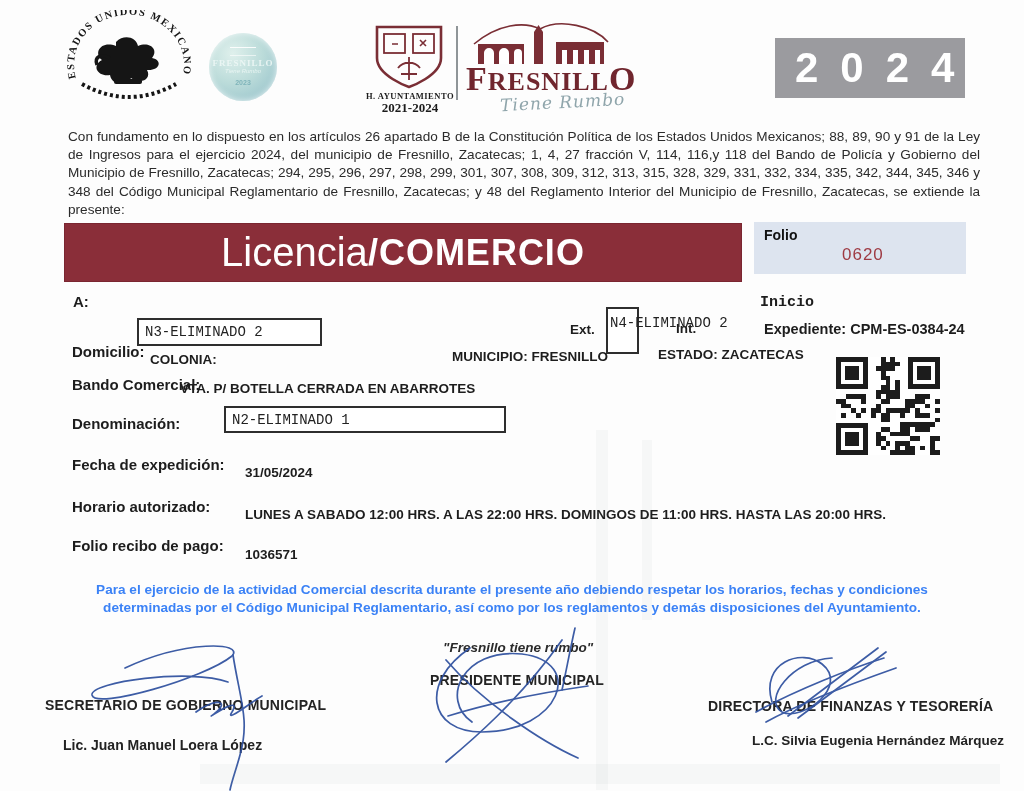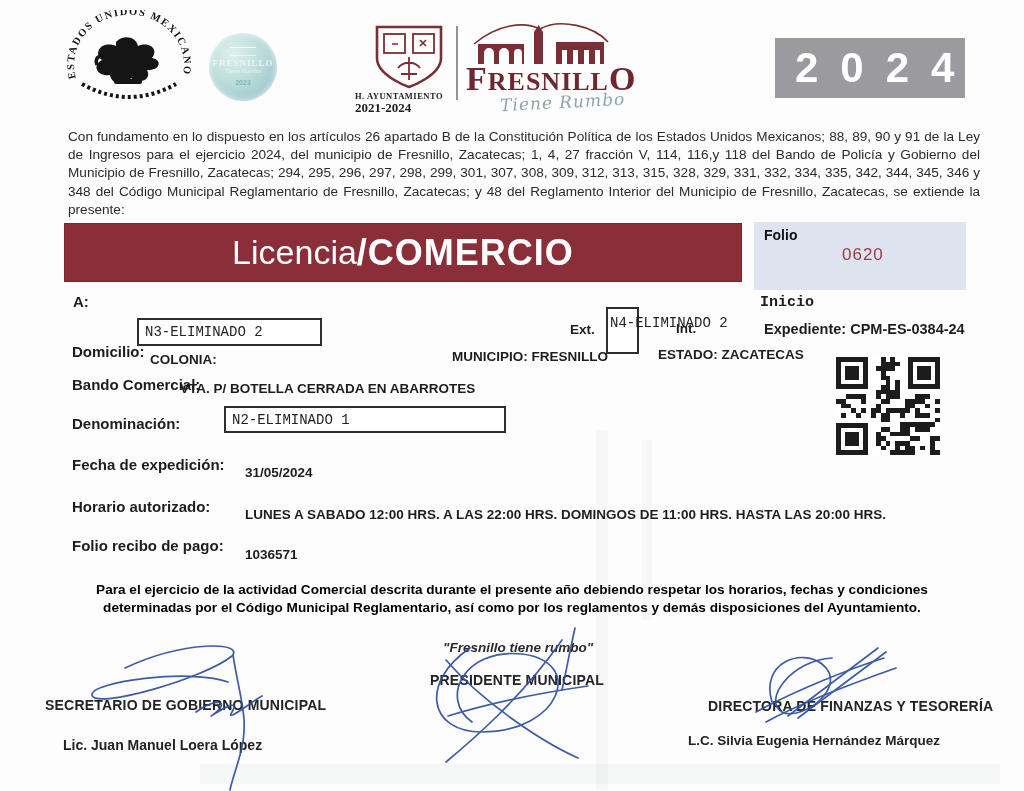--- a/index.html
+++ b/index.html
@@ -14,50 +14,50 @@
     width:68px;height:68px;border-radius:50%;
     background:radial-gradient(circle at 35% 30%,#dff0ec 0%,#bcdcda 45%,#a3cbd0 75%,#97c2c8 100%);
     box-shadow:inset 0 0 6px rgba(255,255,255,.8);
     display:flex;flex-direction:column;align-items:center;justify-content:center;
     color:#eef8f6;text-align:center;line-height:1.15;
   }
   .holo-seal .hs1{font-size:9px;font-weight:bold;letter-spacing:1px;opacity:.9;font-family:"Liberation Serif",serif;}
   .holo-seal .hs2{font-size:6px;font-style:italic;opacity:.85;}
   .holo-seal .hs3{font-size:7px;color:#7fb4ba;margin-top:4px;font-weight:bold;}
   .holo-bar{width:26px;height:7px;border-top:1px solid rgba(255,255,255,.9);border-bottom:1px solid rgba(255,255,255,.6);margin-bottom:2px;}
-  .crest-caption{font-family:"Liberation Serif",serif;color:#1c1c1c;text-align:left;line-height:1.05;}
+  .crest-caption{font-family:"Liberation Serif",serif;color:#1c1c1c;text-align:center;line-height:1.05;}
   .crest-caption .c1{font-size:8.5px;font-weight:bold;letter-spacing:.5px;}
   .crest-caption .c2{font-size:13px;font-weight:bold;}
   .divider-v{width:2px;background:#8f9598;}
   .wordmark{font-family:"Liberation Serif",serif;color:#70262e;font-weight:bold;letter-spacing:1px;line-height:1;}
   .wordmark .big{font-size:34px;}
   .wordmark .mid{font-size:26px;}
   .tagline{font-family:"DejaVu Serif",serif;font-style:italic;color:#8fa5ab;font-size:17px;transform:rotate(-3deg);letter-spacing:1px;}
   .year-badge{
     background:#9b9b9f;color:#fff;font-weight:bold;
     font-size:42px;letter-spacing:22px;text-align:center;
     padding:6px 0 6px 20px;width:170px;
   }
   
   .legal{font-size:13.6px;line-height:1.34;text-align:justify;color:#2b2b2b;}
   .banner{
     background:#8a2e39;color:#fff;display:flex;align-items:center;justify-content:center;
     box-shadow:0 0 0 1px #7a2631;
   }
-  .banner .t1{font-size:34px;font-weight:500;}
+  .banner .t1{font-size:40px;font-weight:500;}
   .banner .t2{font-size:36px;font-weight:800;letter-spacing:1px;}
   .folio-box{background:#dde4ef;}
   .folio-box .fl{font-size:14px;font-weight:bold;color:#111;padding:5px 0 0 10px;}
   .folio-box .fv{font-size:17px;color:#9e3a43;letter-spacing:1px;padding:2px 0 0 88px;}
   .lbl{font-weight:bold;color:#1d1d1d;font-size:15px;}
   .lbl-s{font-weight:bold;color:#1d1d1d;font-size:13.5px;}
   .val-b{font-weight:bold;color:#1d1d1d;font-size:13.5px;}
   .mono-box{border:2px solid #2e2e2e;background:#fff;font-family:"Liberation Mono",monospace;font-size:14px;color:#222;padding:4px 0 0 6px;box-sizing:border-box;}
   .mono-val{font-family:"Liberation Mono",monospace;font-size:14px;color:#222;}
-  .footer-par{font-size:13.6px;font-weight:bold;text-align:center;color:#000000;line-height:1.35;}
+  .footer-par{font-size:13.6px;font-weight:bold;text-align:center;color:#3b82f6;line-height:1.35;}
   .quote{font-size:13.5px;font-weight:bold;font-style:italic;color:#2a2a2a;}
   .sig-title{font-size:14px;font-weight:bold;color:#232323;letter-spacing:.2px;}
   .sig-name{font-size:14px;font-weight:bold;color:#232323;}
   .qr{position:absolute;display:grid;grid-template-rows:repeat(21,1fr);grid-template-columns:repeat(21,1fr);background:#fff;}
   .qr>div{background:#1c1c1c;}
   .qr>.finder{position:absolute;width:32px;height:32px;border:5px solid #1c1c1c;box-sizing:border-box;background:#fff;}
   .qr>.finder::after{content:"";position:absolute;inset:4px;background:#1c1c1c;}
   .artifact{background:rgba(120,130,140,.05);}
   .ink{pointer-events:none;}
 </style>
@@ -115,21 +115,21 @@
   <div class="abs tagline" style="left:500px;top:92px;">Tiene Rumbo</div>
 
   <div class="abs year-badge" style="left:775px;top:38px;">2024</div>
 
   <div class="abs legal" style="left:68px;top:128px;width:912px;">Con fundamento en lo dispuesto en los artículos 26 apartado B de la Constitución Política de los Estados Unidos Mexicanos; 88, 89, 90 y 91 de la Ley de Ingresos para el ejercicio 2024, del municipio de Fresnillo, Zacatecas; 1, 4, 27 fracción V, 114, 116,y 118 del Bando de Policía y Gobierno del Municipio de Fresnillo, Zacatecas; 294, 295, 296, 297, 298, 299, 301, 307, 308, 309, 312, 313, 315, 328, 329, 331, 332, 334, 335, 342, 344, 345, 346 y 348 del Código Municipal Reglamentario de Fresnillo, Zacatecas; y 48 del Reglamento Interior del Municipio de Fresnillo, Zacatecas, se extiende la presente:</div>
 
   <div class="abs banner" style="left:65px;top:224px;width:676px;height:57px;">
     <span class="t1">Licencia </span>
     <span class="t2">/COMERCIO</span>
   </div>
-  <div class="abs folio-box" style="left:754px;top:222px;width:212px;height:68px;">
+  <div class="abs folio-box" style="left:754px;top:222px;width:212px;height:52px;">
     <div class="fl">Folio</div>
     <div class="fv">0620</div>
   </div>
 
   <div class="abs lbl" style="left:73px;top:293px;">A:</div>
 
   <div class="abs mono-box" style="left:137px;top:318px;width:185px;height:28px;">N3-ELIMINADO 2</div>
   <div class="abs lbl" style="left:72px;top:343px;">Domicilio:</div>
 
   <div class="abs lbl-s" style="left:570px;top:322px;">Ext.</div>
@@ -285,21 +285,21 @@
   <div class="abs footer-par" style="left:62px;top:581px;width:900px;">Para el ejercicio de la actividad Comercial descrita durante el presente año debiendo respetar los horarios, fechas y condiciones determinadas por el Código Municipal Reglamentario, así como por los reglamentos y demás disposiciones del Ayuntamiento.</div>
 
   <div class="abs quote" style="left:443px;top:640px;">"Fresnillo tiene rumbo"</div>
 
   <div class="abs sig-title" style="left:45px;top:697px;">SECRETARIO DE GOBIERNO MUNICIPAL</div>
   <div class="abs sig-name" style="left:63px;top:737px;">Lic. Juan Manuel Loera  López</div>
 
   <div class="abs sig-title" style="left:430px;top:672px;">PRESIDENTE MUNICIPAL</div>
 
   <div class="abs sig-title" style="left:708px;top:698px;">DIRECTORA DE FINANZAS Y TESORERÍA</div>
-  <div class="abs sig-name" style="left:688px;top:733px;font-size:13.5px;">L.C. Silvia Eugenia Hernández Márquez</div>
+  <div class="abs sig-name" style="left:752px;top:733px;font-size:13.5px;">L.C. Silvia Eugenia Hernández Márquez</div>
 
   <svg class="abs ink" style="left:0;top:0;" width="1024" height="791" viewBox="0 0 1024 791">
     <g stroke="#2d4f9e" stroke-width="1.7" fill="none" opacity="0.92" stroke-linecap="round">
 
       <g>
         <path d="M125,668 C185,640 245,642 232,656 C205,678 95,710 92,695 C90,682 190,668 228,682"></path>
         <path d="M196,712 c18,-14 36,-12 18,2 c-14,10 30,-22 18,-2 c-8,12 22,-12 30,-16"></path>
         <path d="M233,655 C240,700 250,720 240,755 C236,770 232,780 230,790"></path>
       </g>
 

